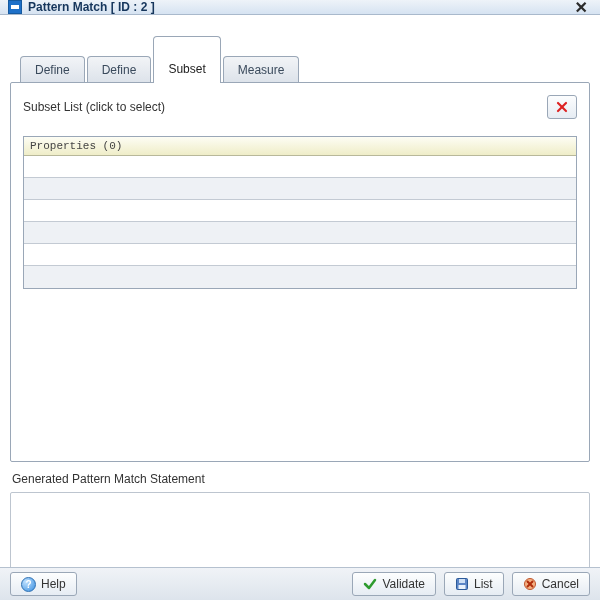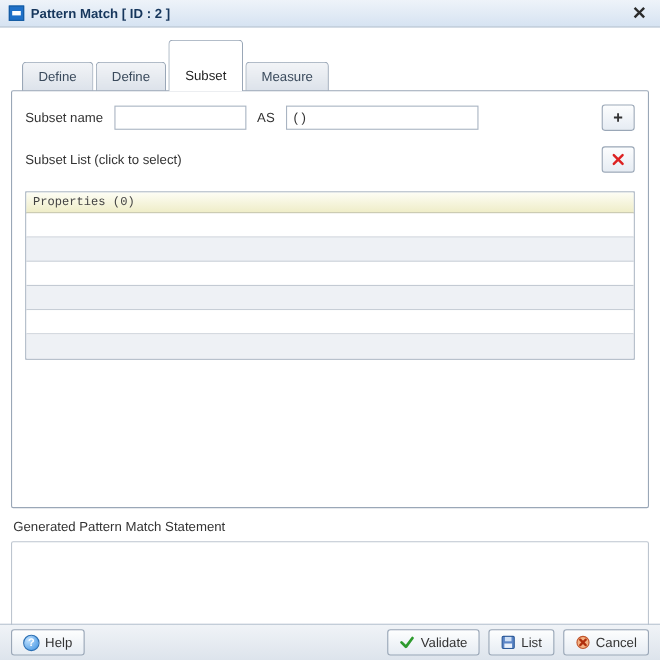--- a/index.html
+++ b/index.html
@@ -1,20 +1,20 @@
 <!DOCTYPE html>
 <html><head>
 <meta charset="utf-8">
 <style>
   * { box-sizing: border-box; }
   html, body { margin:0; padding:0; font-family: Arial, Helvetica, sans-serif; font-size:12px; color:#333; }
   body { width:600px; height:600px; background:#fff; position:relative; overflow:hidden; }
 
   
-  .titlebar { height:25px; background:linear-gradient(#eef3f9,#d6e3f2); border-bottom:1px solid #a9b9cc; display:flex; align-items:center; padding:0 8px; }
+  .titlebar { height:15px; background:linear-gradient(#eef3f9,#d6e3f2); border-bottom:1px solid #a9b9cc; display:flex; align-items:center; padding:0 8px; }
   .titlebar .appicon { width:14px; height:14px; background:#1e70c8; border:1px solid #155aa0; display:flex; align-items:center; justify-content:center; margin-right:6px; }
   .titlebar .appicon svg { display:block; }
   .titlebar .title { font-weight:bold; color:#16365c; font-size:12px; }
   .titlebar .spacer { flex:1; }
   .titlebar .close { font-weight:bold; font-size:16px; color:#2b2b2b; cursor:pointer; padding:0 4px; }
 
   
   .content { position:absolute; top:25px; left:0; right:0; bottom:33px; padding:10px 10px 0 10px; }
 
   
@@ -77,28 +77,20 @@
 
   <div class="tabs">
     <div class="tab">Define</div>
     <div class="tab">Define</div>
     <div class="tab active">Subset</div>
     <div class="tab">Measure</div>
   </div>
 
   <div class="panel">
 
-    <div class="form-row">
-      <label>Subset name</label>
-      <input type="text" class="text-input subset-name-input" value="" style="">
-      <label>AS</label>
-      <input type="text" class="text-input as-input" value="( )" style="">
-      <div style="flex:1"></div>
-      <button class="btn-square">+</button>
-    </div>
 
     <div class="list-header-row">
       <label>Subset List (click to select)</label>
       <div class="spacer"></div>
       <button class="btn-square del">
         <svg width="12" height="12" viewBox="0 0 12 12">
           <line x1="2" y1="2" x2="10" y2="10" stroke="#d22" stroke-width="2.2" stroke-linecap="round"></line>
           <line x1="10" y1="2" x2="2" y2="10" stroke="#d22" stroke-width="2.2" stroke-linecap="round"></line>
         </svg>
       </button>

